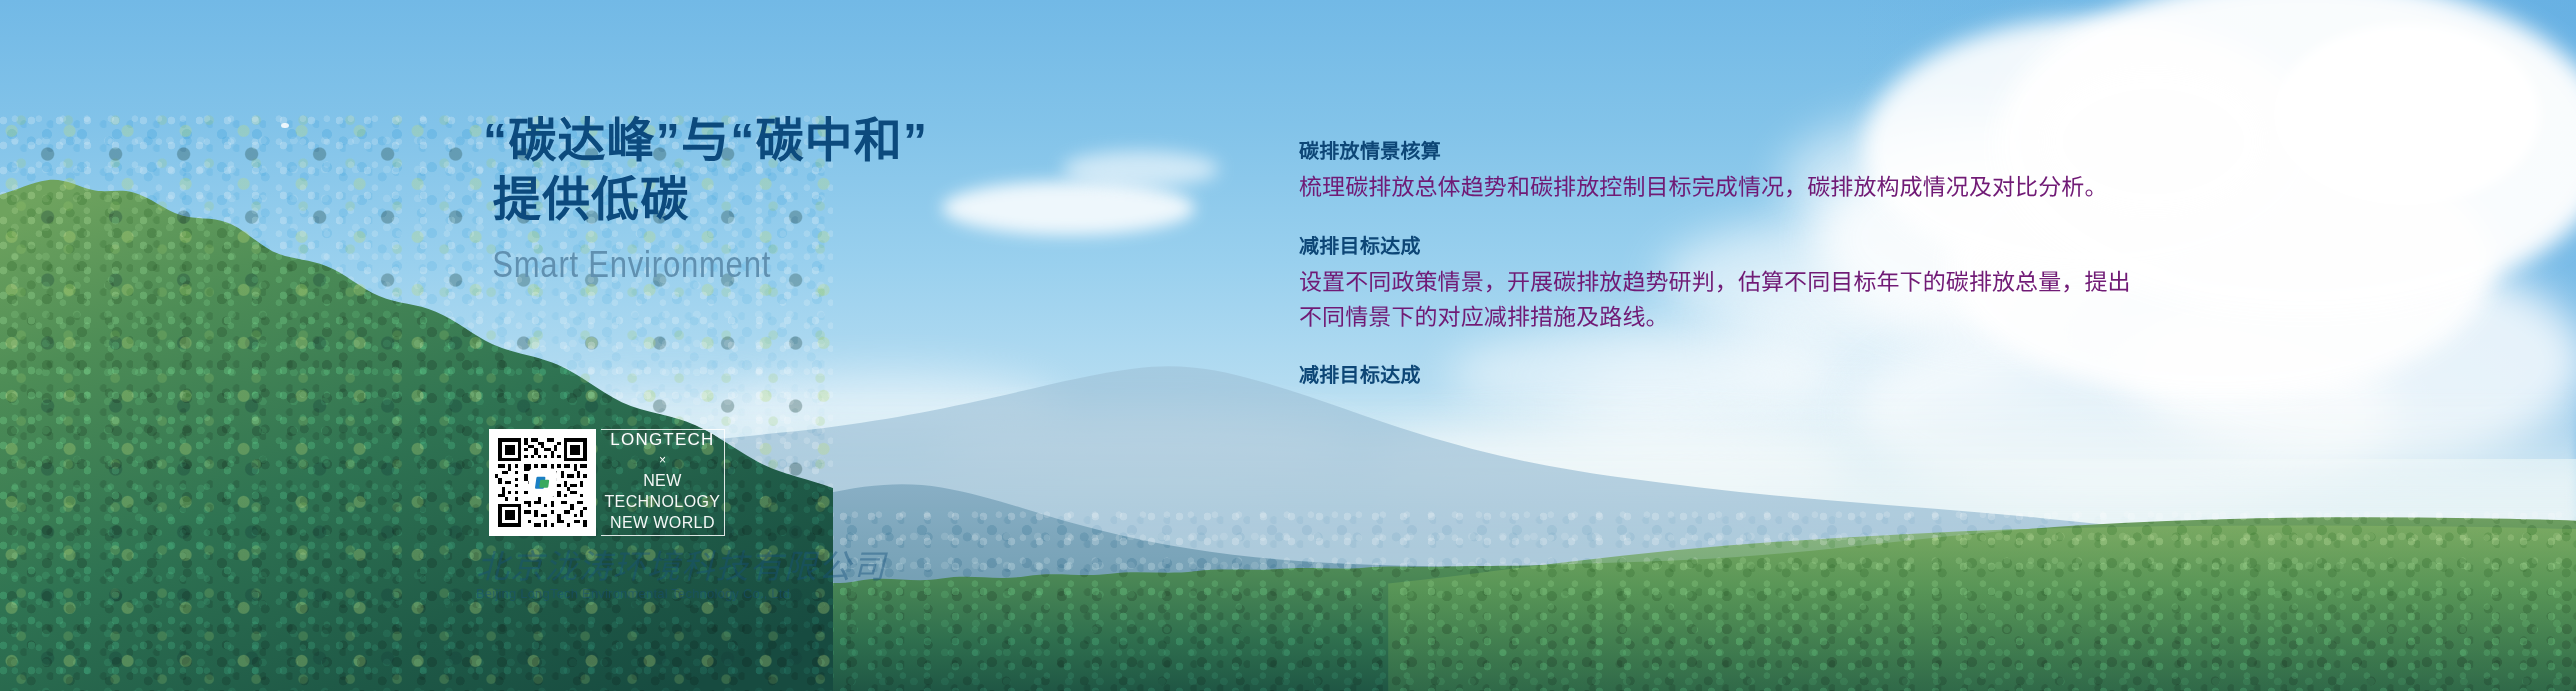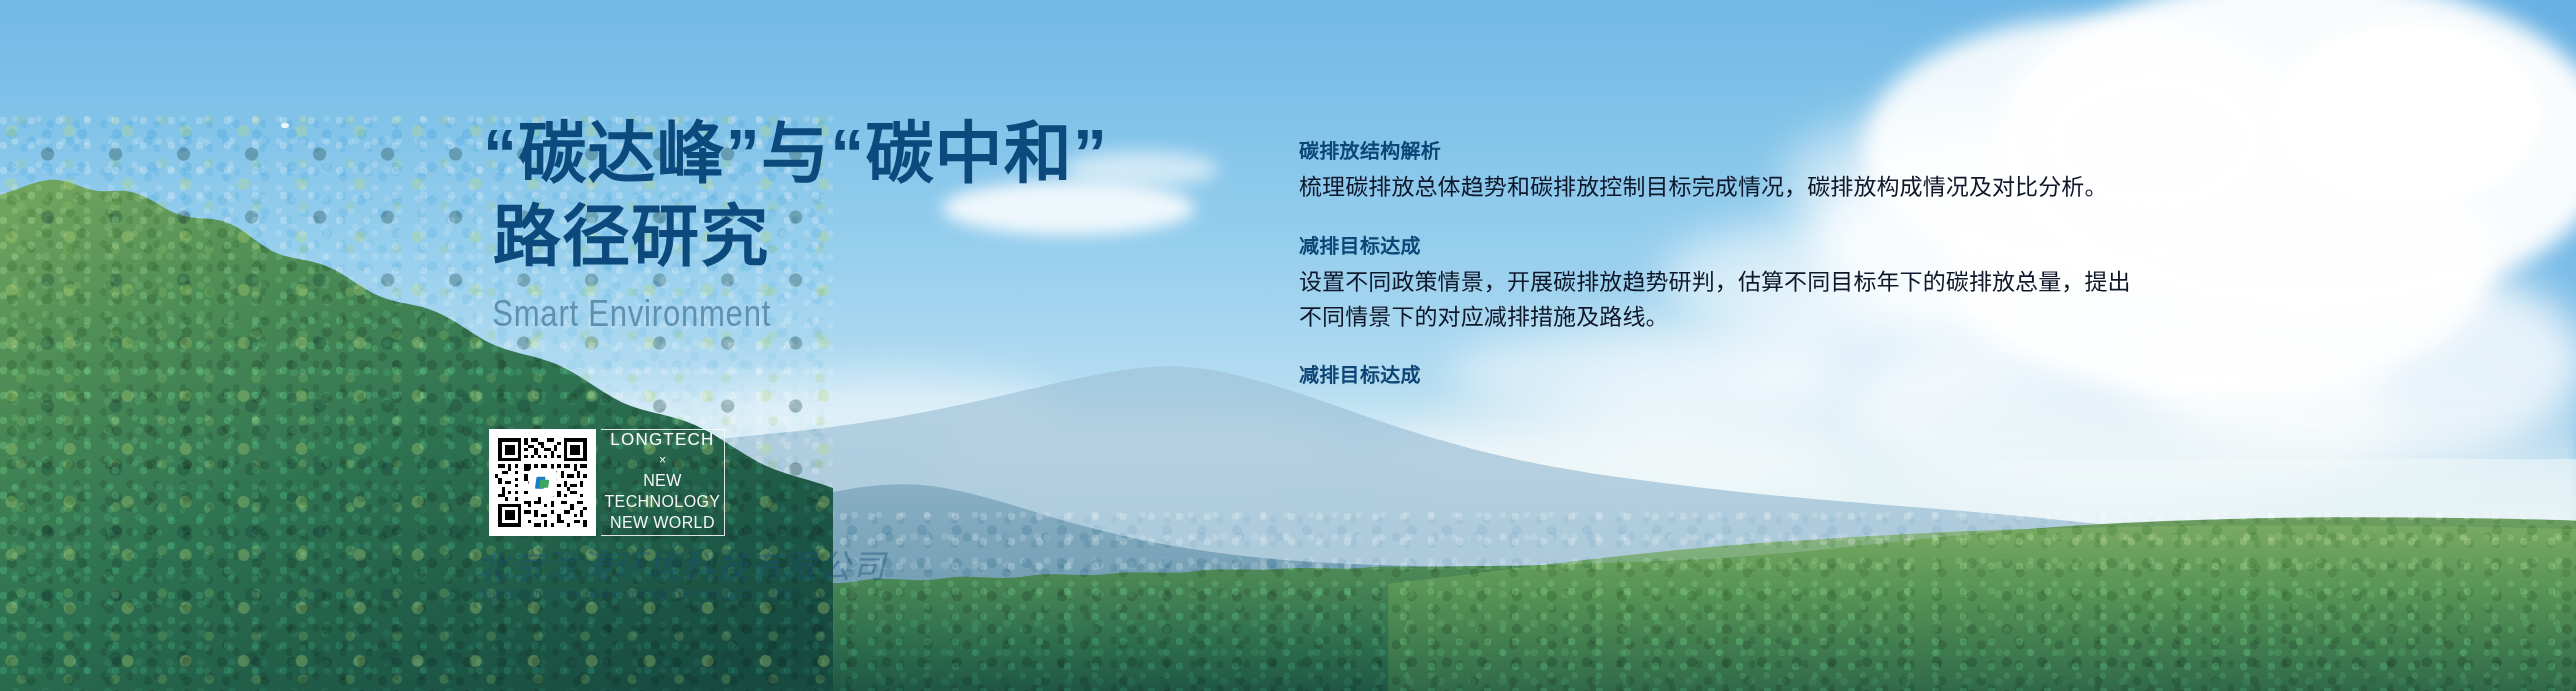--- a/index.html
+++ b/index.html
@@ -98,21 +98,21 @@
       radial-gradient(circle at 70% 62%, rgba(20,60,55,.30) 0 6px, transparent 7.2px),
       radial-gradient(circle at 45% 12%, rgba(160,205,110,.22) 0 4.2px, transparent 5.4px);
     background-size:58px 53px,68px 63px,47px 43px;
   }
 
   
   .title-block{position:absolute;left:483px;top:112px;width:724px;}
   .title-line{
     font-family:"Liberation Sans","DejaVu Sans",sans-serif;
     font-weight:700;
-    font-size:68px;
+    font-size:48px;
     line-height:1.22;
     color:#0c4a7d;
     letter-spacing:1.2px;
     white-space:nowrap;
   }
   .title-line.l2{padding-left:9.7px;}
   .subtitle{
     margin-top:17px;padding-left:11px;
     font-family:"Liberation Sans","DejaVu Sans",sans-serif;
     font-weight:300;
@@ -135,21 +135,21 @@
     line-height:1.35;
     color:#0d4676;
     letter-spacing:0.3px;
     margin-bottom:4.8px;
     white-space:nowrap;
   }
   .sec-body{
     font-weight:400;
     font-size:23px;
     line-height:1.52;
-    color:#0f172a;
+    color:#701a75;
     letter-spacing:0.1px;
   }
 
   
   .qr-wrap{
     position:absolute;left:489px;top:429px;
     width:230px;height:107px;
     display:flex;
   }
   .qr-card{
@@ -345,27 +345,27 @@
         C852,396 888,398 924,414 C962,430 992,458 1030,476
         C1070,494 1112,496 1152,514 C1192,532 1226,560 1266,580
         C1300,596 1342,604 1380,618 L1380,956 Z"></path>
     </svg>
     <div class="tex2"></div>
     <div class="tex"></div>
   </div>
 
   <div class="title-block">
     <div class="title-line l1">“碳达峰”与“碳中和”</div>
-    <div class="title-line l2">路径研究</div>
+    <div class="title-line l2">提供低碳</div>
     <div class="subtitle">Smart Environment</div>
   </div>
 
   <div class="content">
     <div class="section">
-      <div class="sec-head">碳排放结构解析</div>
+      <div class="sec-head">碳排放情景核算</div>
       <div class="sec-body">梳理碳排放总体趋势和碳排放控制目标完成情况，碳排放构成情况及对比分析。</div>
     </div>
     <div class="section">
       <div class="sec-head">减排目标达成</div>
       <div class="sec-body">设置不同政策情景，开展碳排放趋势研判，估算不同目标年下的碳排放总量，提出不同情景下的对应减排措施及路线。</div>
     </div>
     <div class="section">
       <div class="sec-head">减排目标达成</div>
     </div>
   </div>

